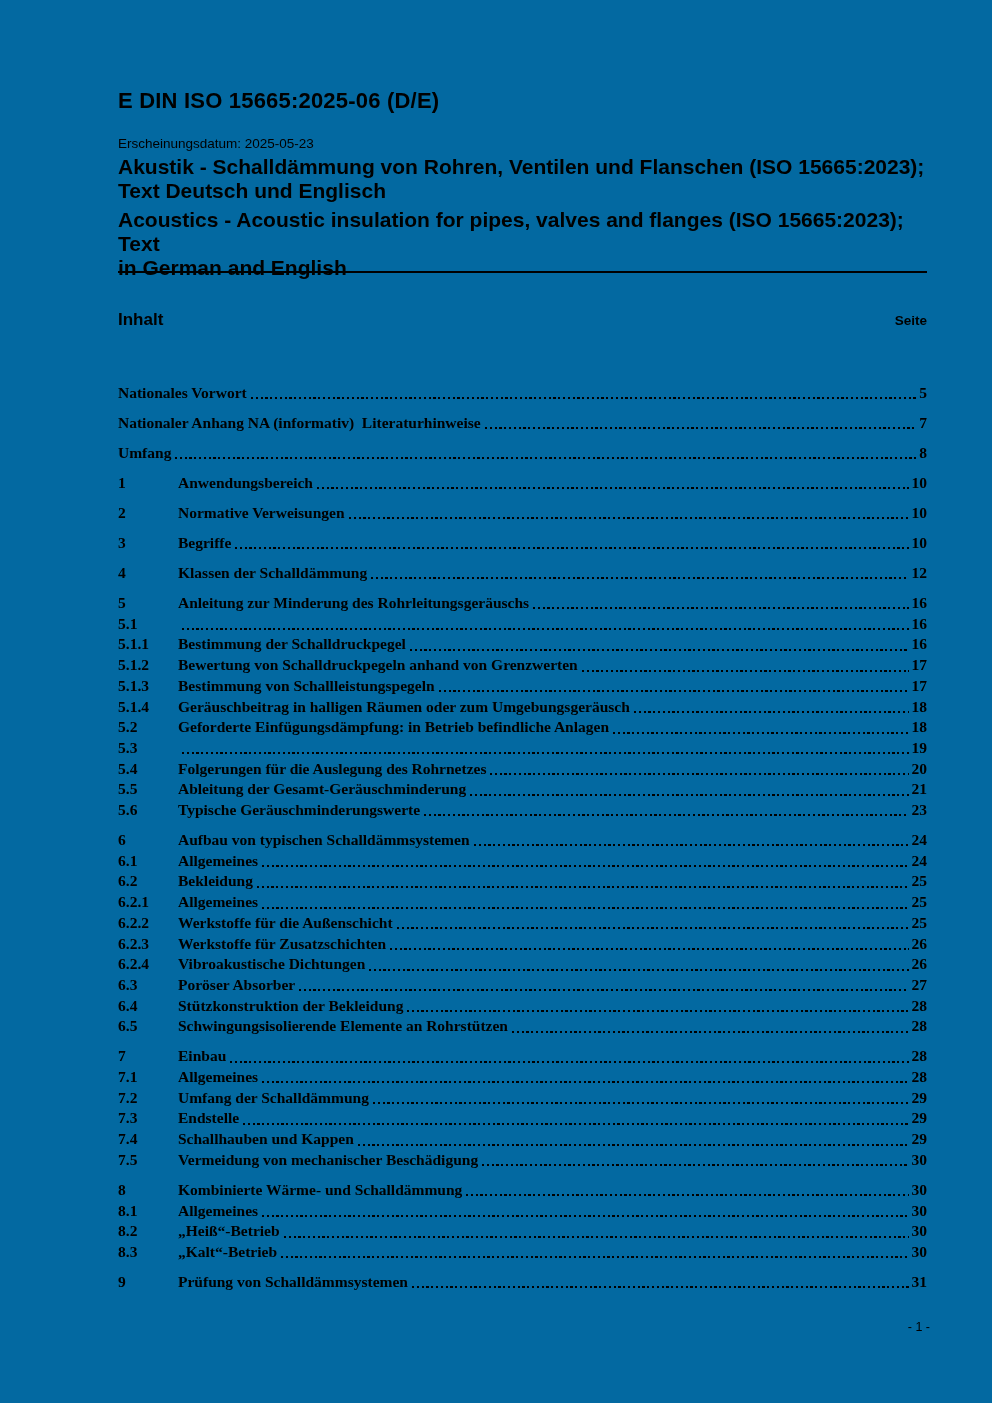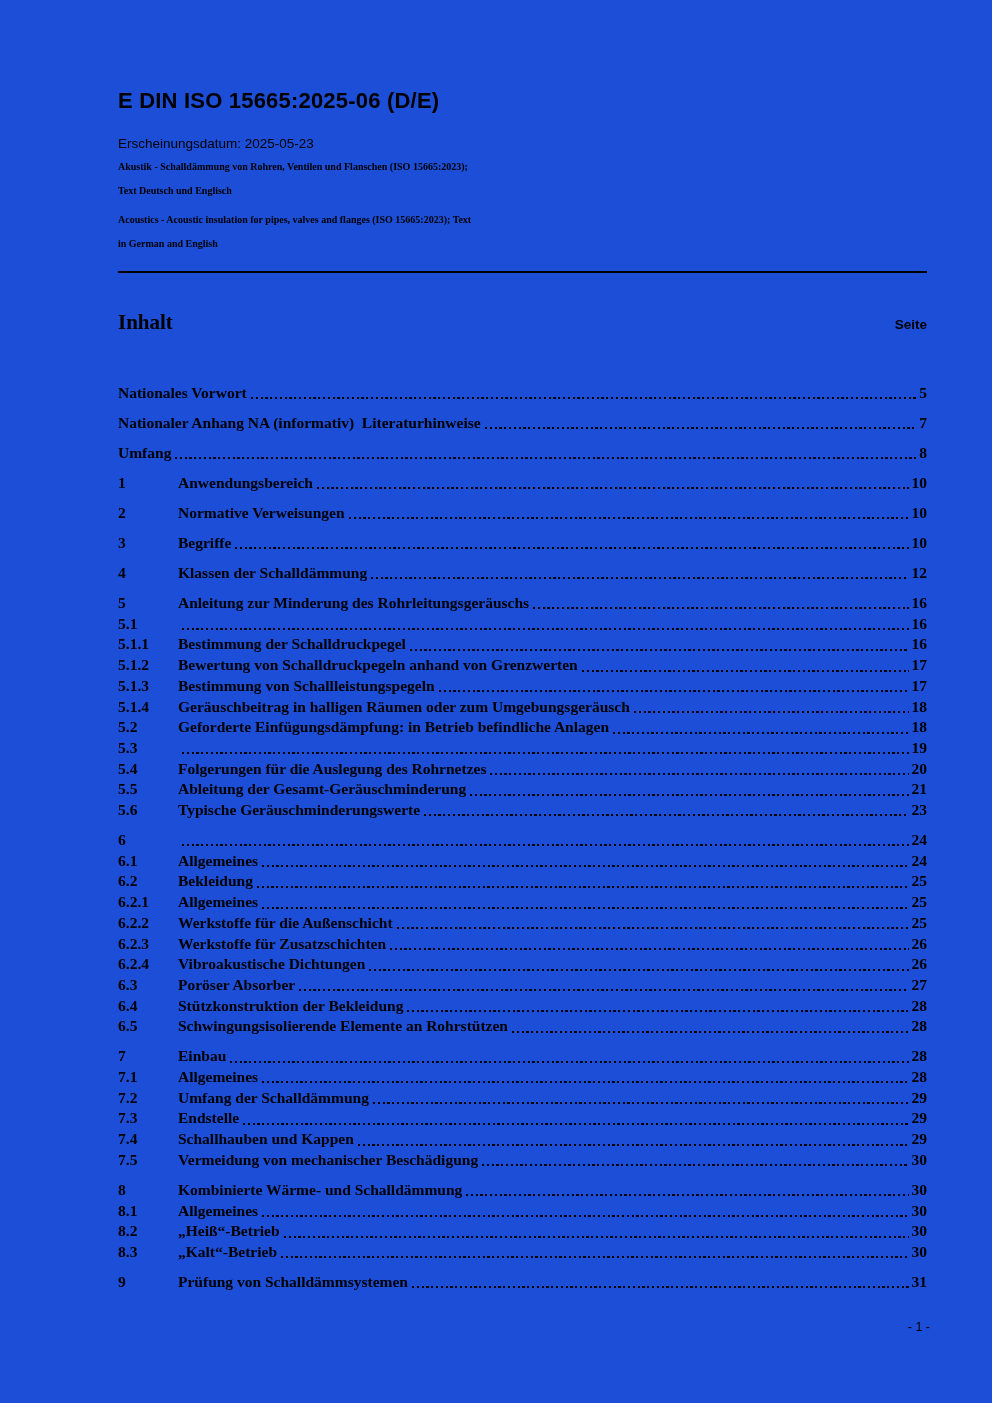--- a/index.html
+++ b/index.html
@@ -6,68 +6,66 @@
     margin: 0;
     padding: 0;
     background: #ffffff;
     color: #000000;
     font-family: "Liberation Sans", sans-serif;
   }
   .page {
     position: relative;
     width: 992px;
     height: 1403px;
-    background: #1d4ed8;
+    background: #0369a1;
     overflow: hidden;
   }
   .content {
     position: absolute;
     left: 118px;
     width: 809px;
   }
   .doc-number {
     top: 88px;
     font-size: 22px;
     font-weight: bold;
     letter-spacing: 0.2px;
     white-space: nowrap;
   }
   .publish-date {
     top: 136px;
     font-size: 13.5px;
     font-weight: normal;
   }
   .doc-title {
-    font-size: 10px;
+    font-size: 21px;
     font-weight: bold;
     line-height: 24px;
     white-space: pre-line;
-    font-family: Liberation Serif, serif;
   }
   .title-de { top: 155px; }
   .title-en { top: 208px; }
   .header-rule {
     position: absolute;
     left: 118px;
     width: 809px;
     top: 271px;
     height: 2px;
     background: #000000;
   }
   .toc-head {
     top: 310px;
     display: flex;
     align-items: baseline;
     justify-content: space-between;
   }
   .toc-heading {
     margin: 0;
-    font-size: 21px;
-    font-weight: bold;
-    font-family: Liberation Serif, serif;
+    font-size: 17px;
+    font-weight: bold;
   }
   .toc-page-label {
     font-size: 13.5px;
     font-weight: bold;
   }
   .toc-list {
     top: 371px;
     font-family: "Liberation Serif", serif;
     font-weight: bold;
     font-size: 15.5px;
@@ -247,20 +245,21 @@
         <div class="toc-row">
           <span class="toc-num">5.6</span>
           <span class="toc-title">Typische Geräuschminderungswerte</span>
           <span class="toc-leader"></span>
           <span class="toc-page">23</span>
         </div>
       </div>
       <div class="toc-group">
         <div class="toc-row">
           <span class="toc-num">6</span>
+          <span class="toc-title">Aufbau von typischen Schalldämmsystemen</span>
           <span class="toc-leader"></span>
           <span class="toc-page">24</span>
         </div>
         <div class="toc-row">
           <span class="toc-num">6.1</span>
           <span class="toc-title">Allgemeines</span>
           <span class="toc-leader"></span>
           <span class="toc-page">24</span>
         </div>
         <div class="toc-row">

